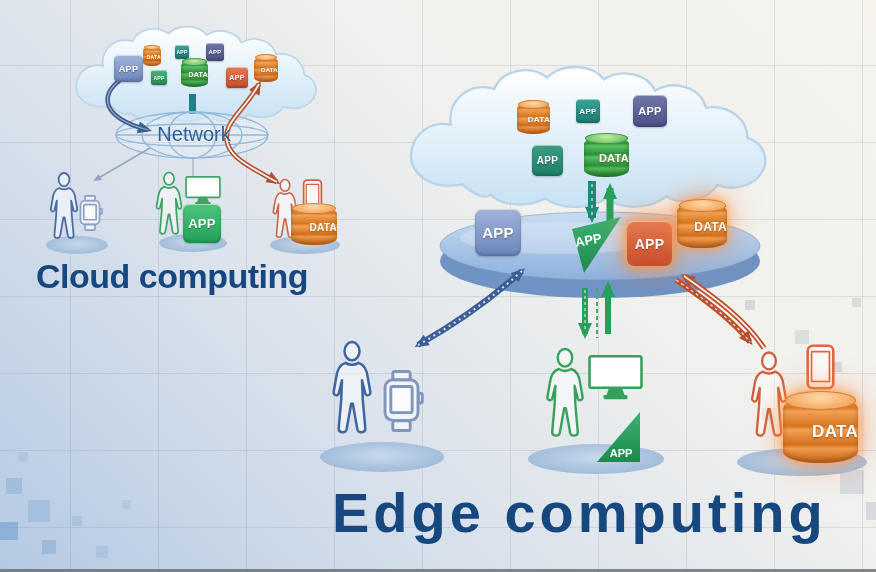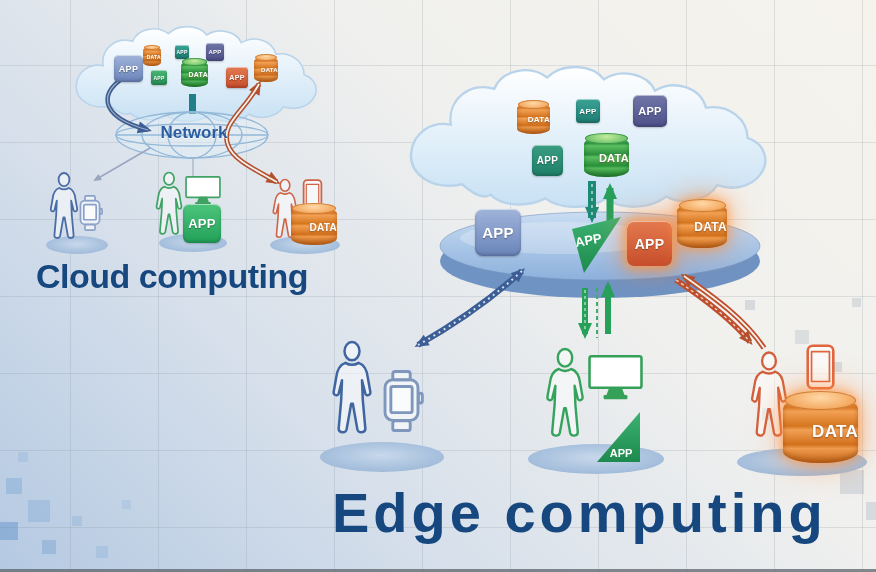--- a/index.html
+++ b/index.html
@@ -37,21 +37,21 @@
     text-shadow:0 1px 2px rgba(95,45,0,.6);}
   .c-orange .bod{background:linear-gradient(180deg,#f3a258 0%,#d97a26 16%,#f2a054 22%,#d5761f 44%,#f2a054 50%,#d2701c 72%,#ef9a4c 78%,#c5671a 100%);
     box-shadow:inset 0 -3px 5px rgba(140,65,10,.5);}
   .c-orange .cap{background:radial-gradient(ellipse at 50% 35%,#ffd8a6,#ee9340);box-shadow:inset 0 0 0 1px rgba(190,105,30,.7);}
   .c-green .bod{background:linear-gradient(180deg,#63c468 0%,#2e9540 16%,#5cbf62 22%,#2b8f3d 44%,#5cbf62 50%,#289038 72%,#55ba5c 78%,#24832f 100%);
     box-shadow:inset 0 -3px 5px rgba(20,90,30,.5);}
   .c-green .cap{background:radial-gradient(ellipse at 50% 35%,#c3ec9e,#49b153);box-shadow:inset 0 0 0 1px rgba(35,130,55,.7);}
   .cylglow{filter:drop-shadow(0 0 6px rgba(255,150,60,.85)) drop-shadow(0 0 15px rgba(255,120,40,.5));}
   
   .title{position:absolute;z-index:4;font-weight:700;color:#16477e;}
-  .net-label{position:absolute;z-index:4;font-weight:700;color:#2b5d9e;font-size:17px;text-shadow:0 1px 0 rgba(255,255,255,.6);}
+  .net-label{position:absolute;z-index:4;font-weight:400;color:#2b5d9e;font-size:20px;text-shadow:0 1px 0 rgba(255,255,255,.6);}
 </style>
 </head>
 <body>
 
 <div id="stage">
   <div class="grid"></div>
 
   <div class="px" style="left:6px;top:478px;width:16px;height:16px;background:#6f9ed0;opacity:.35"></div>
   <div class="px" style="left:28px;top:500px;width:22px;height:22px;background:#6f9ed0;opacity:.3"></div>
   <div class="px" style="left:0px;top:522px;width:18px;height:18px;background:#5d90c8;opacity:.45"></div>

